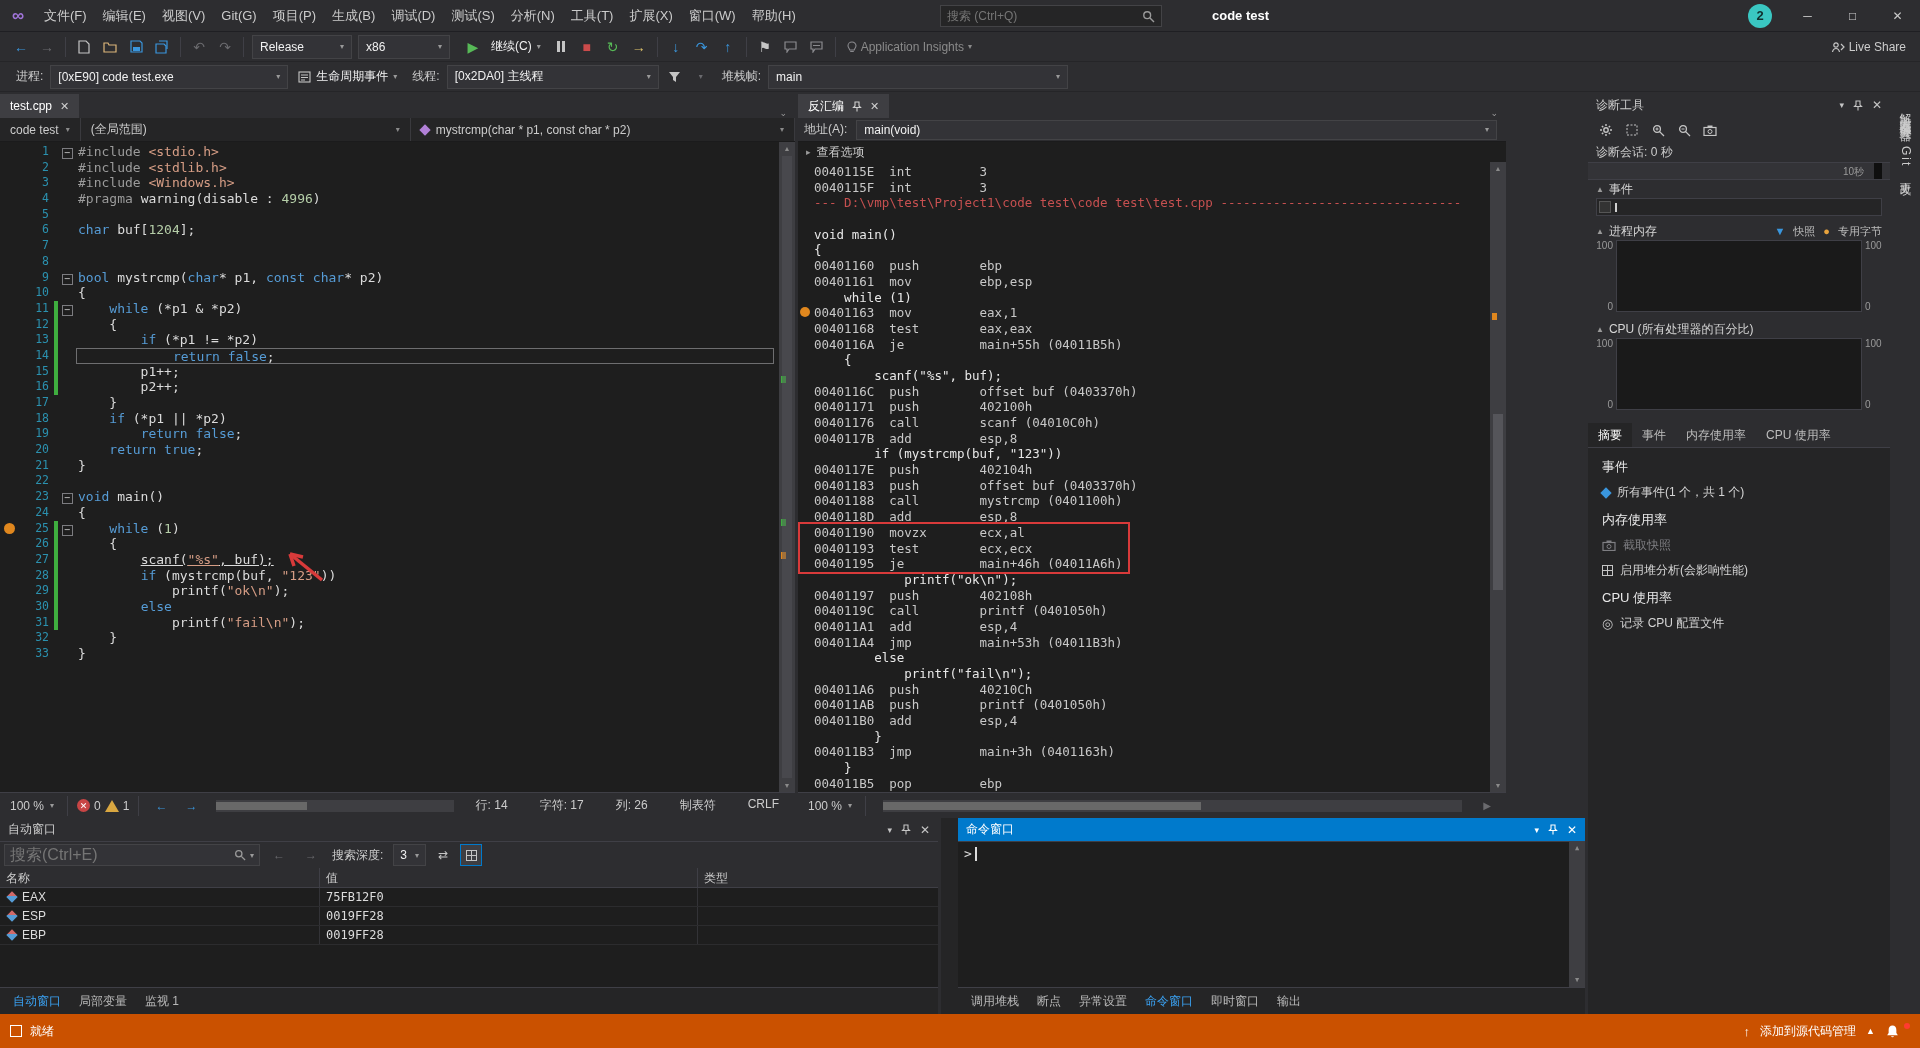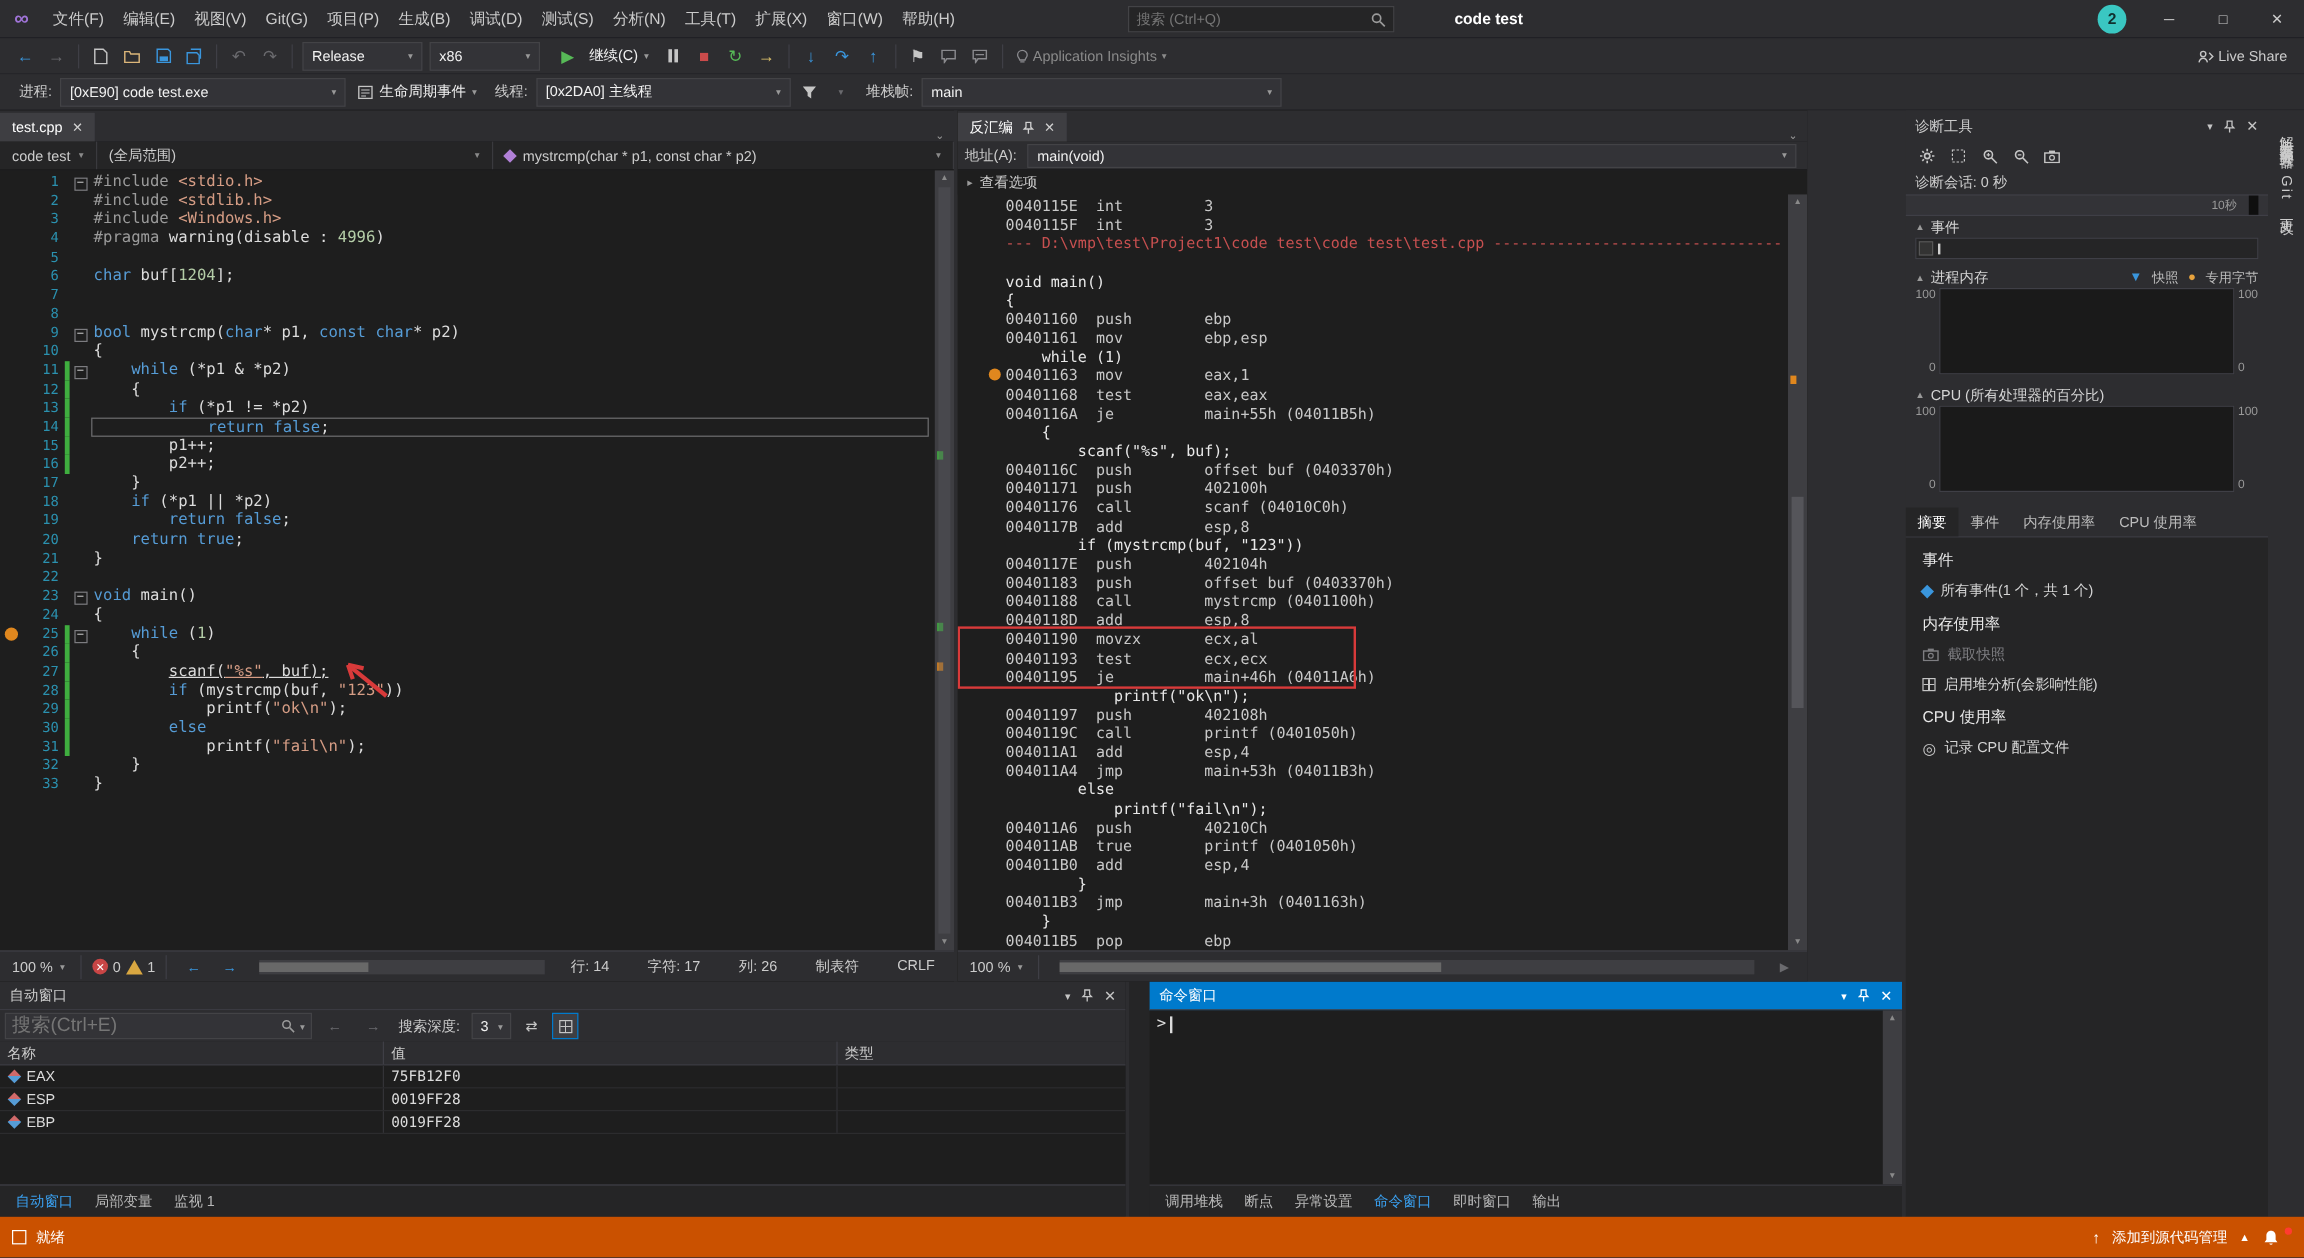--- a/index.html
+++ b/index.html
@@ -101,21 +101,21 @@
   .posinfo{display:flex;gap:12px;}
   .posinfo span{padding:0 10px;color:#ccc;}
 
   
   .addrbar{height:24px;background:#2d2d30;display:flex;align-items:center;padding:0 6px;flex:none;gap:6px;
     border-bottom:1px solid #1b1b1c;}
   .addrbar .combo{flex:1;height:20px;background:#333337;}
   .viewopts{height:20px;display:flex;align-items:center;gap:6px;padding:0 8px;color:#ccc;flex:none;background:#1e1e1e;}
   .dis-area{flex:1;position:relative;}
   .dis-lines{position:absolute;left:0;top:0;right:16px;bottom:0;overflow:hidden;padding-top:2px;}
-  .dis-line{display:flex;height:15.7px;line-height:15.7px;font-family:"DejaVu Sans Mono",monospace;font-size:12.5px;padding-left:24px;}
+  .dis-line{display:flex;height:15.7px;line-height:15.7px;font-family:"DejaVu Sans Mono",monospace;font-size:12.5px;}
   .d-margin{width:16px;flex:none;position:relative;}
   .d-margin .bp-dot{left:2px;top:2px;width:10px;height:10px;}
   .d-text{white-space:pre;}
   .c-asm{color:#c8c8c8}.c-src{color:#e8e8e8}.c-path{color:#c75050}
   .red-box{position:absolute;left:0;top:360px;width:332px;height:52px;border:2px solid #d83a3a;}
   .red-arrow{position:absolute;left:280px;top:402px;}
 
   
   .dg-header{height:26px;display:flex;align-items:center;padding:0 8px;color:#ccc;flex:none;}
   .dg-header .right,.tw-head .right{margin-left:auto;display:flex;align-items:center;gap:9px;color:#c5c5c5;}
@@ -818,21 +818,21 @@
           <div class="dis-line">
             <div class="d-margin"></div>
             <div class="d-text c-src">            printf("fail\n");</div>
           </div>
           <div class="dis-line">
             <div class="d-margin"></div>
             <div class="d-text c-asm">004011A6  push        40210Ch</div>
           </div>
           <div class="dis-line">
             <div class="d-margin"></div>
-            <div class="d-text c-asm">004011AB  true        printf (0401050h)</div>
+            <div class="d-text c-asm">004011AB  push        printf (0401050h)</div>
           </div>
           <div class="dis-line">
             <div class="d-margin"></div>
             <div class="d-text c-asm">004011B0  add         esp,4</div>
           </div>
           <div class="dis-line">
             <div class="d-margin"></div>
             <div class="d-text c-src">        }</div>
           </div>
           <div class="dis-line">

